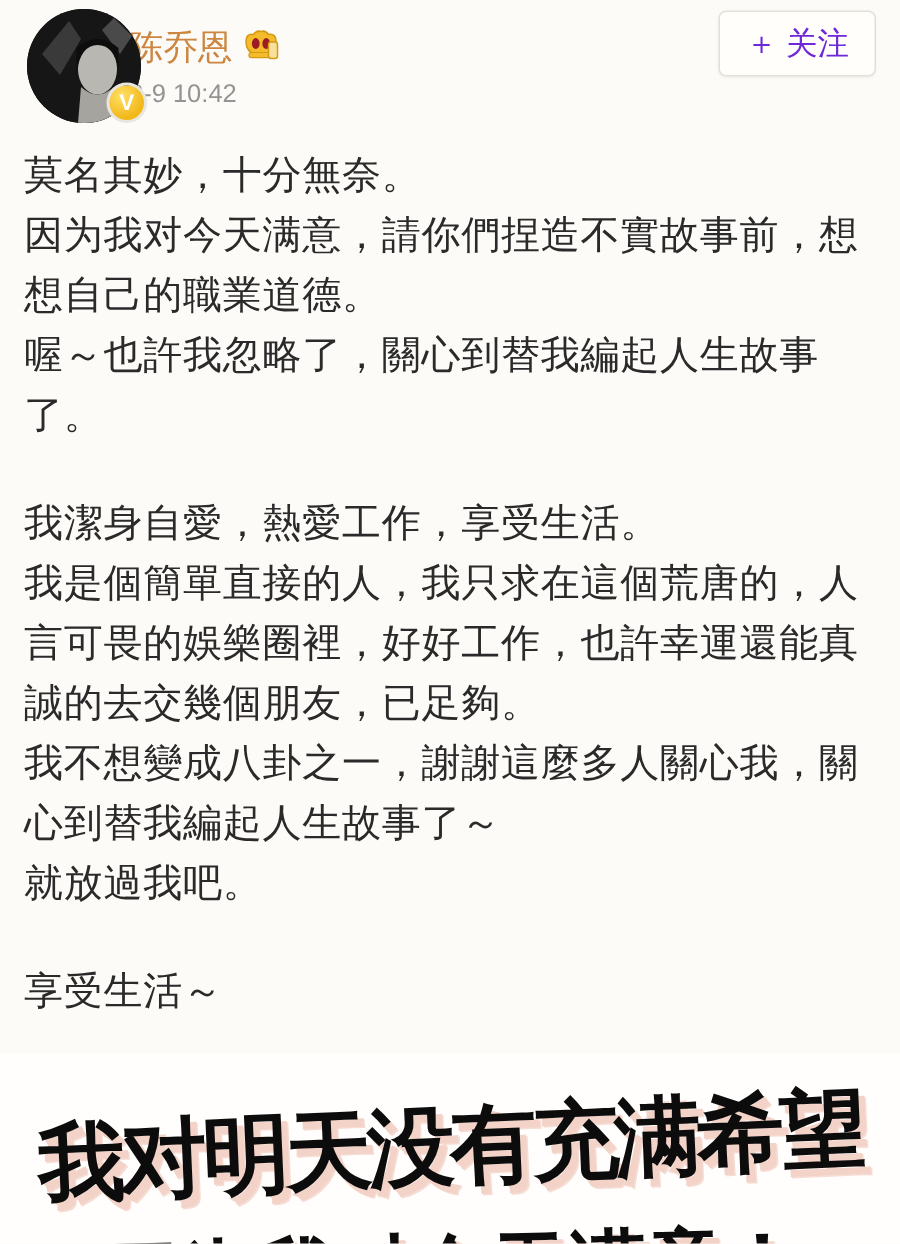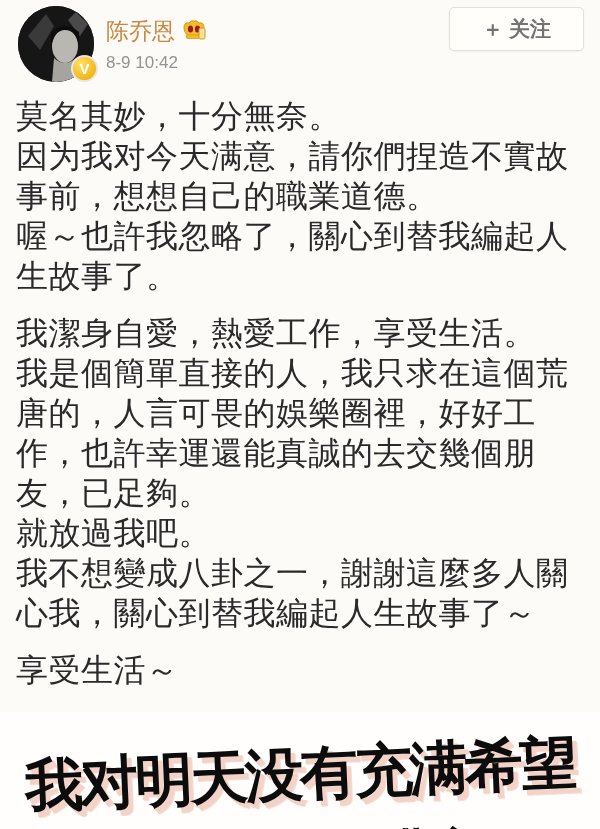--- a/index.html
+++ b/index.html
@@ -37,21 +37,21 @@
     width: 27px; height: 27px;
     border-radius: 50%;
     background: radial-gradient(circle at 35% 30%, #ffe066, #f2b718 70%);
     border: 2px solid #e8e6df;
     color: #fff;
     font-weight: bold;
     font-size: 15px;
     line-height: 23px;
     text-align: center;
   }
-  .user-block { margin-left: 88px; padding-top: 8px; }
+  .user-block { margin-left: 68px; padding-top: 8px; }
   .name-row { display: flex; align-items: center; gap: 7px; }
   .username {
     color: #cc8640;
     font-size: 23px;
     font-weight: 500;
     cursor: pointer;
   }
   .crown-icon { width: 26px; height: 24px; display: inline-block; }
   .meta-row {
     margin-top: 6px;
@@ -60,37 +60,36 @@
     display: flex;
     gap: 18px;
   }
   .follow-btn {
     position: absolute;
     right: 16px; top: 7px;
     background: #fffefb;
     border: 1px solid #e4e0d7;
     border-radius: 5px;
     box-shadow: 0 1px 2px rgba(0,0,0,0.05);
-    color: #737373;
+    color: #6d28d9;
     font-size: 21px;
-    padding: 7px 32px;
+    padding: 7px 17px;
     cursor: pointer;
     font-family: inherit;
-    font-weight: bold;
   }
 
   
   .post-body {
     padding: 6px 12px 0 16px;
-    font-size: 32px;
+    font-size: 26px;
     line-height: 40px;
     color: #2a2a2a;
     letter-spacing: 0.5px;
   }
-  .post-body p[data-gap="true"] { margin-top: 17px; }
+  .post-body p[data-gap="true"] { margin-top: 32px; }
 
   
   .embedded-image {
     position: relative;
     margin-top: 22px;
     height: 230px;
     overflow: hidden;
     background: #fffefc;
     cursor: pointer;
   }
@@ -154,22 +153,22 @@
 
   <button class="follow-btn">＋ 关注</button>
 </div>
 
 <div class="post-body">
   <p>莫名其妙，十分無奈。</p>
   <p>因为我对今天满意，請你們捏造不實故事前，想想自己的職業道德。</p>
   <p>喔～也許我忽略了，關心到替我編起人生故事了。</p>
   <p data-gap="true">我潔身自愛，熱愛工作，享受生活。</p>
   <p>我是個簡單直接的人，我只求在這個荒唐的，人言可畏的娛樂圈裡，好好工作，也許幸運還能真誠的去交幾個朋友，已足夠。</p>
+  <p>我不想變成八卦之一，謝謝這麼多人關心我，關心到替我編起人生故事了～</p>
   <p>就放過我吧。</p>
-  <p>我不想變成八卦之一，謝謝這麼多人關心我，關心到替我編起人生故事了～</p>
   <p data-gap="true">享受生活～</p>
 </div>
 
 <div class="embedded-image">
   <div class="hw-line hw-line1">我对明天没有充满希望</div>
   <div class="hw-line hw-line2">因为我对今天满意！</div>
 
 </div>
 
 </body></html>

